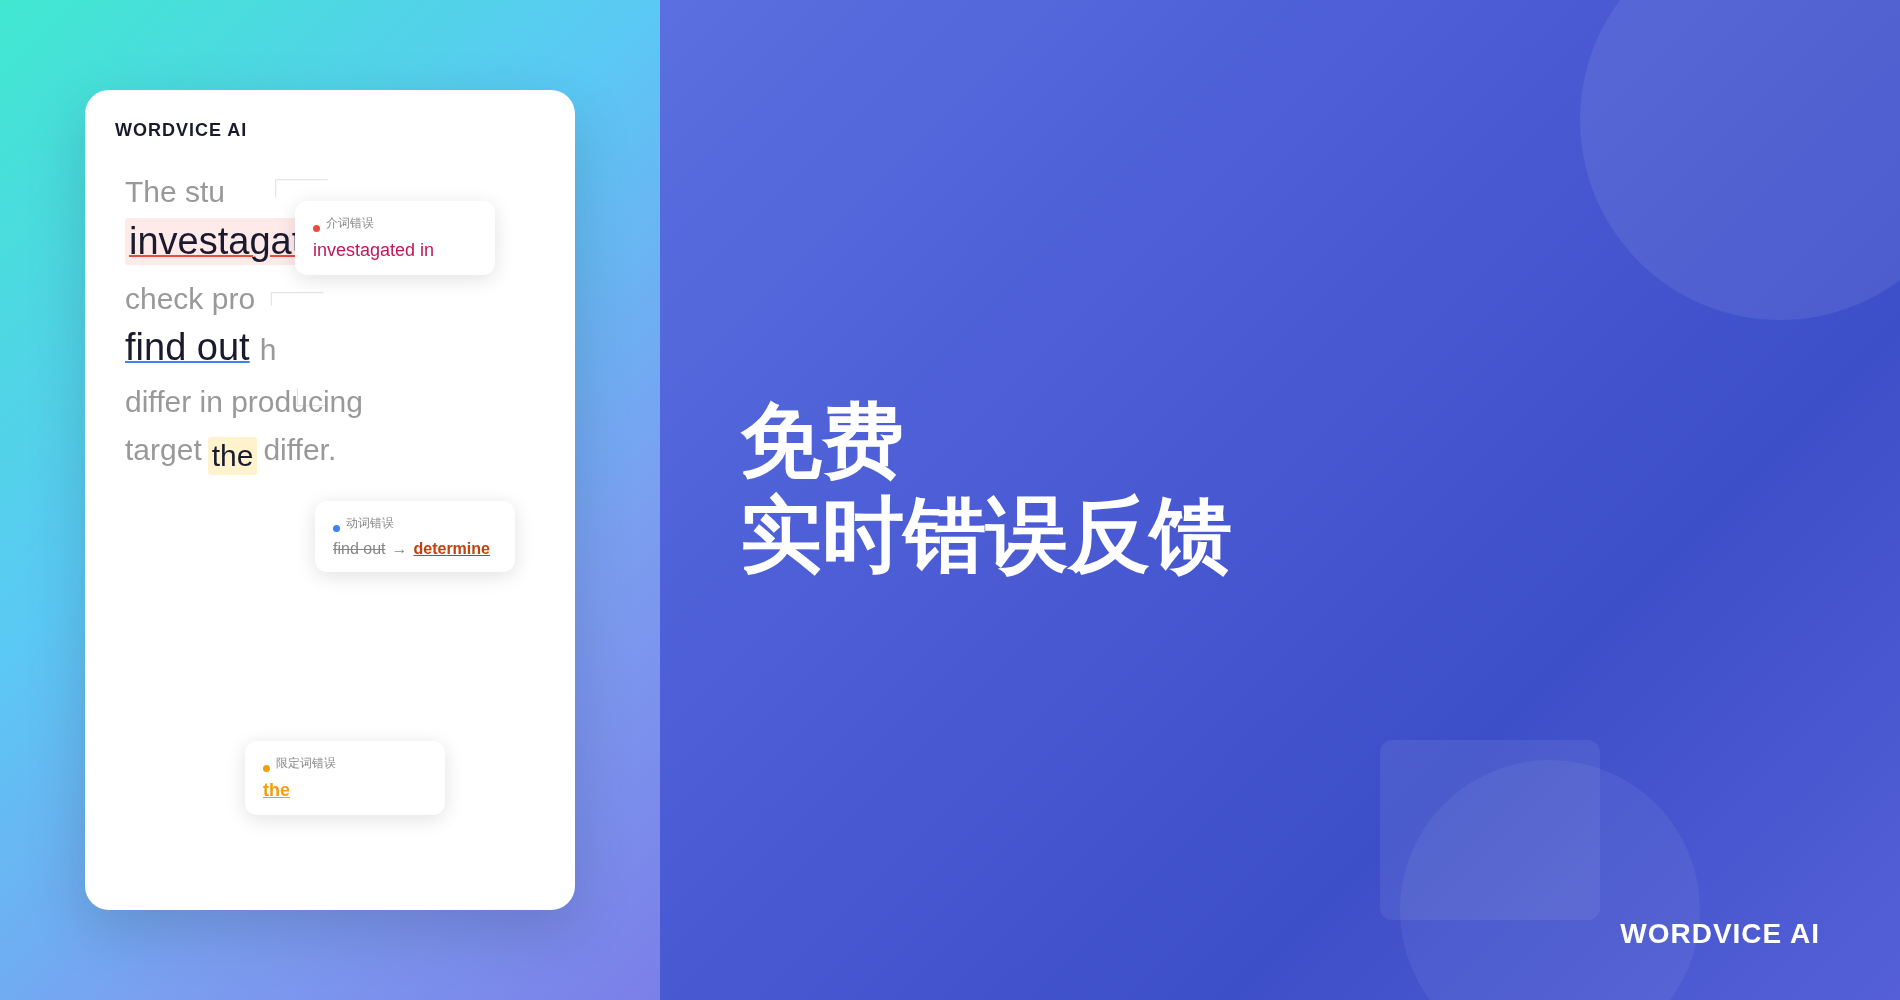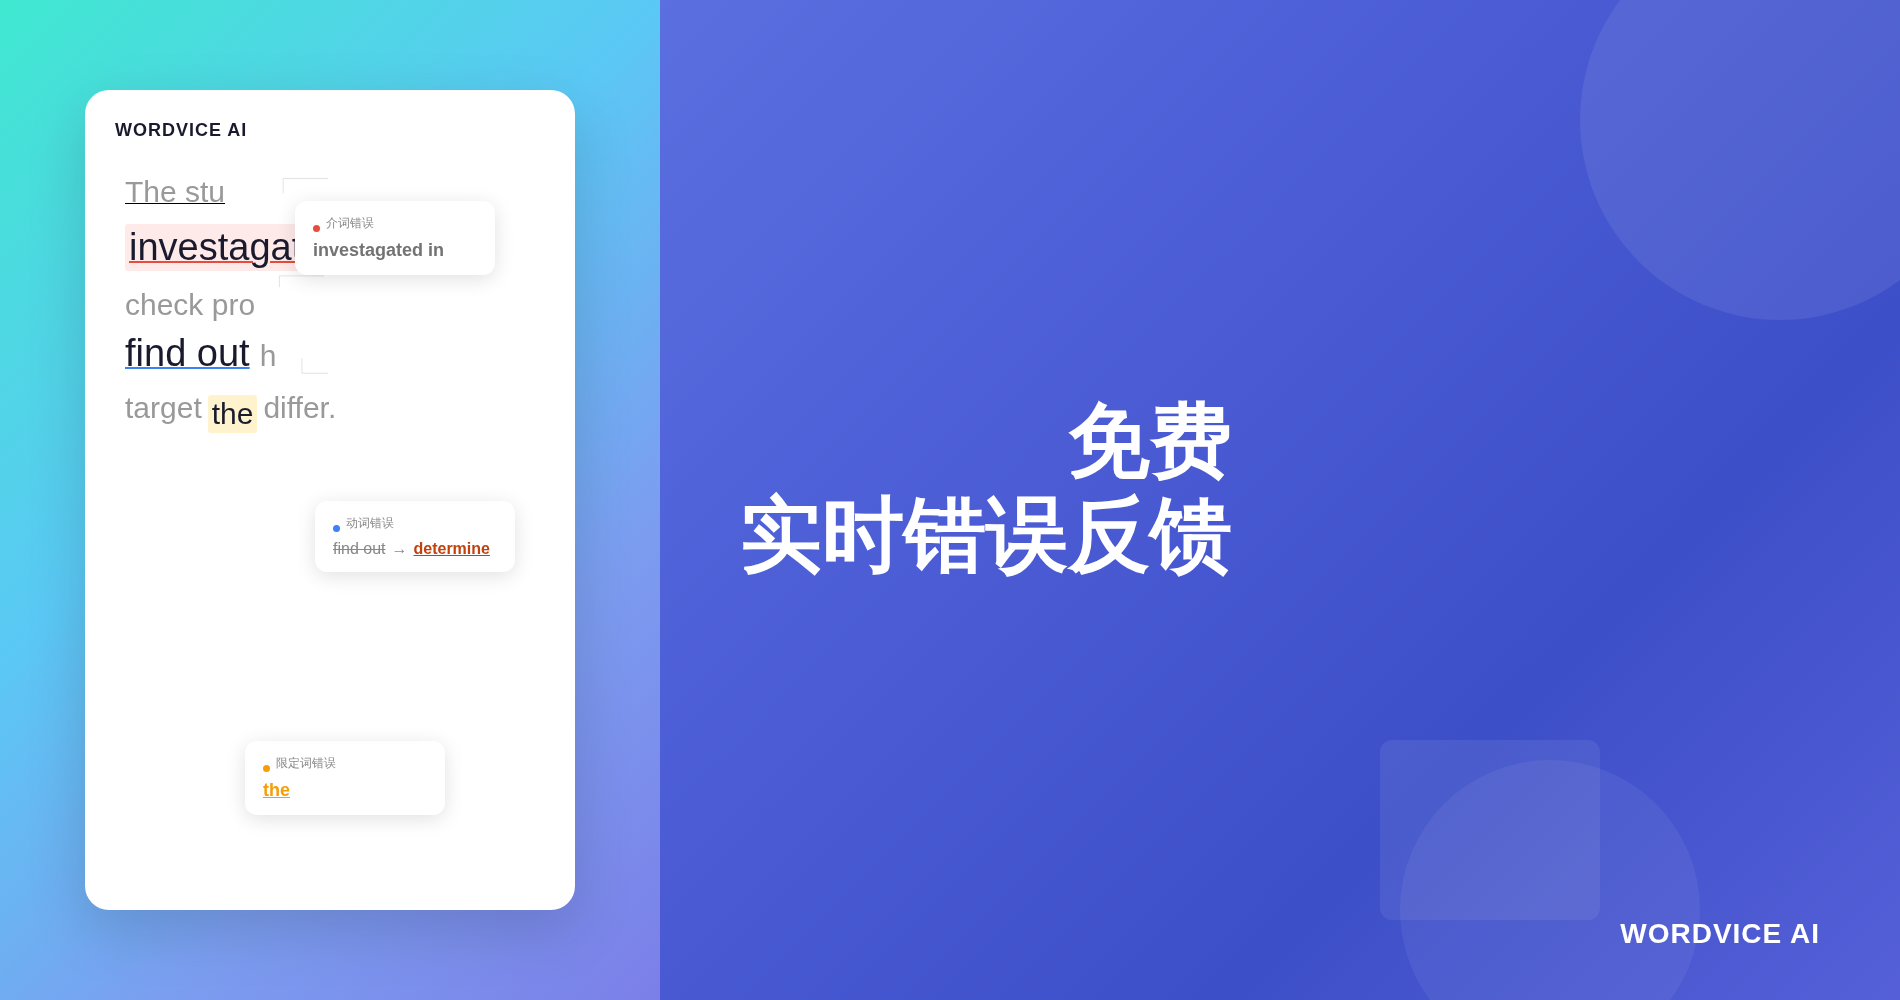--- a/index.html
+++ b/index.html
@@ -160,23 +160,23 @@
       height: 7px;
       border-radius: 50%;
       display: inline-block;
     }
 
     .dot-red { background: #e74c3c; }
     .dot-blue { background: #3b82f6; }
     .dot-yellow { background: #f59e0b; }
 
     .tooltip-content-red {
-      color: #737373;
+      color: #be185d;
       font-size: 18px;
-      font-weight: 700;
+      font-weight: 400;
     }
 
     .tooltip-content-blue {
       font-size: 16px;
       color: #555;
       display: flex;
       align-items: center;
       gap: 6px;
     }
 
@@ -199,21 +199,20 @@
 
     
     .main-heading {
       color: #ffffff;
       font-size: 82px;
       font-weight: 900;
       line-height: 1.15;
       margin-bottom: 24px;
       z-index: 1;
       position: relative;
-      text-align: right;
     }
 
     .wordvice-logo-right {
       position: absolute;
       bottom: 50px;
       right: 80px;
       font-size: 28px;
       font-weight: 900;
       color: #fff;
       letter-spacing: 1px;
@@ -251,38 +250,41 @@
 
         <line x1="80" y1="310" x2="80" y2="280" stroke="#ccc" stroke-width="1.5"></line>
         <line x1="80" y1="280" x2="200" y2="280" stroke="#ccc" stroke-width="1.5"></line>
 
         <line x1="140" y1="500" x2="140" y2="540" stroke="#ccc" stroke-width="1.5"></line>
         <line x1="140" y1="540" x2="210" y2="540" stroke="#ccc" stroke-width="1.5"></line>
       </svg>
 
       <div class="text-area">
 
-        <div style="margin-bottom:8px;text-decoration:underline;">
+        <div style="margin-bottom:2px;">
           <span class="text-line">The stu</span>
         </div>
 
         <div style="margin-bottom:6px; display:flex; align-items:baseline; gap:10px;">
           <span class="word-error-red">investagated</span>
           <span class="text-line prominent">spell</span>
         </div>
 
         <div style="margin-bottom:6px;">
           <span class="text-line">check pro</span>
         </div>
 
         <div style="margin-bottom:6px; display:flex; align-items:baseline; gap:10px;">
           <span class="word-error-blue">find out</span>
           <span class="text-line">h</span>
         </div>
 
+        <div style="margin-bottom:6px;">
+          <span class="text-line">differ in producing</span>
+        </div>
 
         <div style="margin-bottom:6px; display:flex; align-items:flex-end; gap:6px;">
           <span class="text-line">target</span>
           <span class="word-error-yellow">the</span>
           <span class="text-line">differ.</span>
         </div>
 
       </div>
 
       <div class="tooltip-box" style="position:absolute; top: 30px; left: 180px;">

